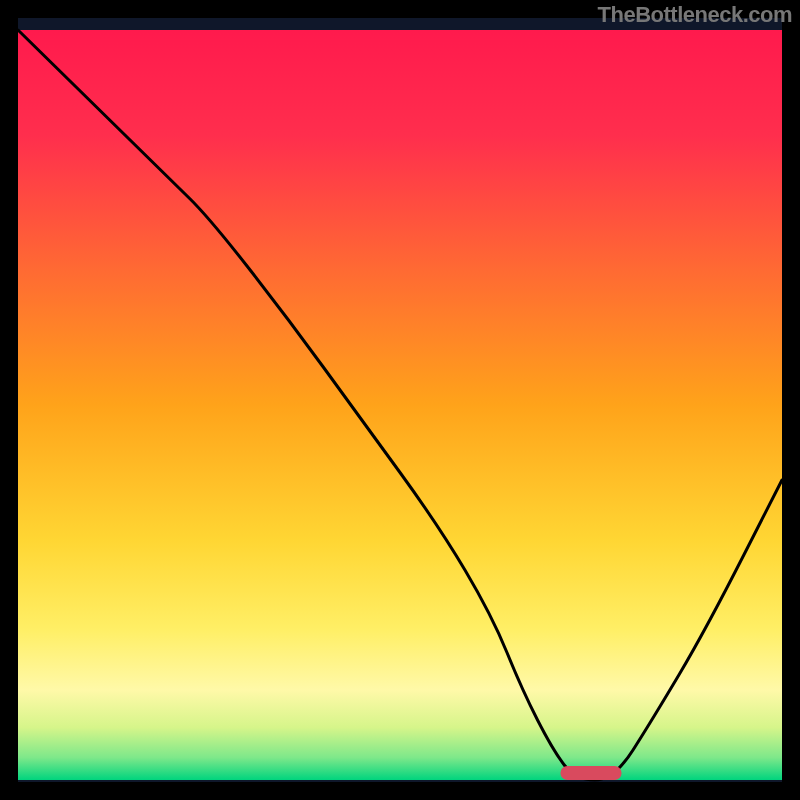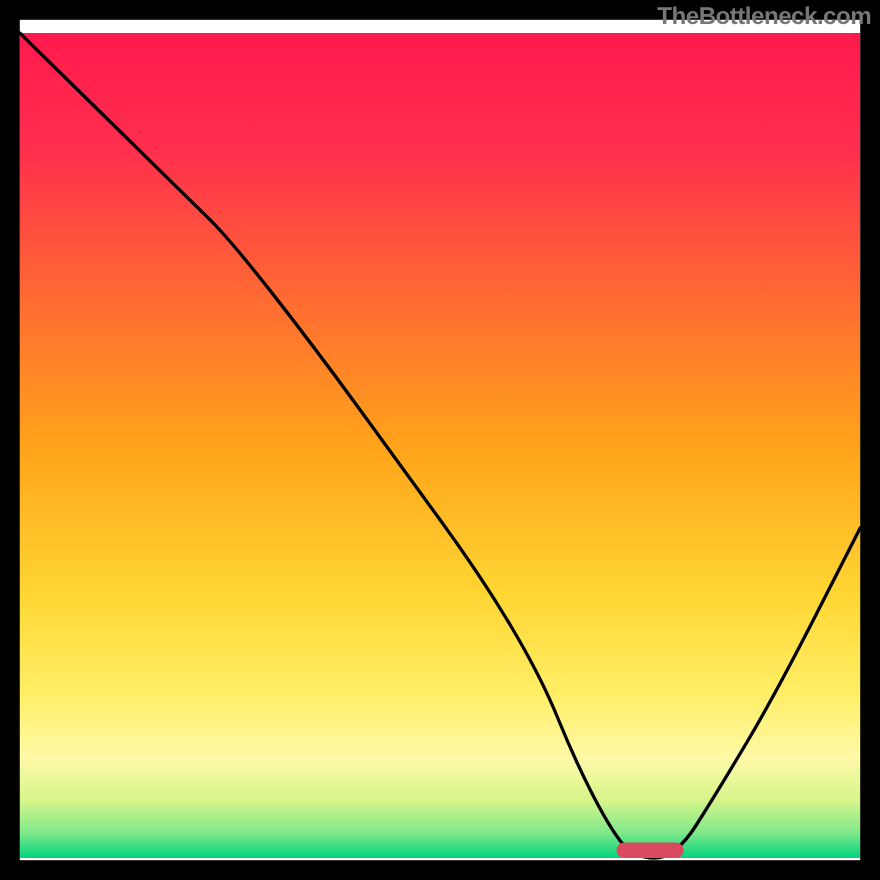--- a/index.html
+++ b/index.html
@@ -8,21 +8,21 @@
     width: 800px;
     height: 800px;
     background: #000;
     overflow: hidden;
     font-family: Arial, Helvetica, sans-serif;
   }
   .stage {
     position: relative;
     width: 800px;
     height: 800px;
-    background: #ffffff;
+    background: #0f172a;
   }
   .watermark {
     position: absolute;
     top: 2px;
     right: 8px;
     color: #777;
     font-size: 22px;
     font-weight: 600;
     letter-spacing: -0.5px;
     z-index: 20;

